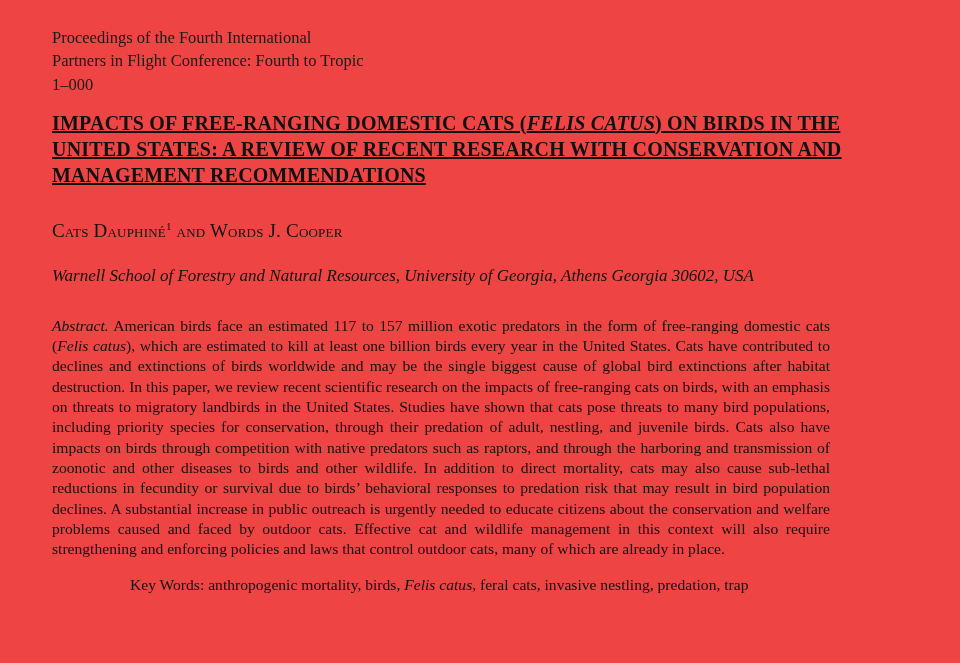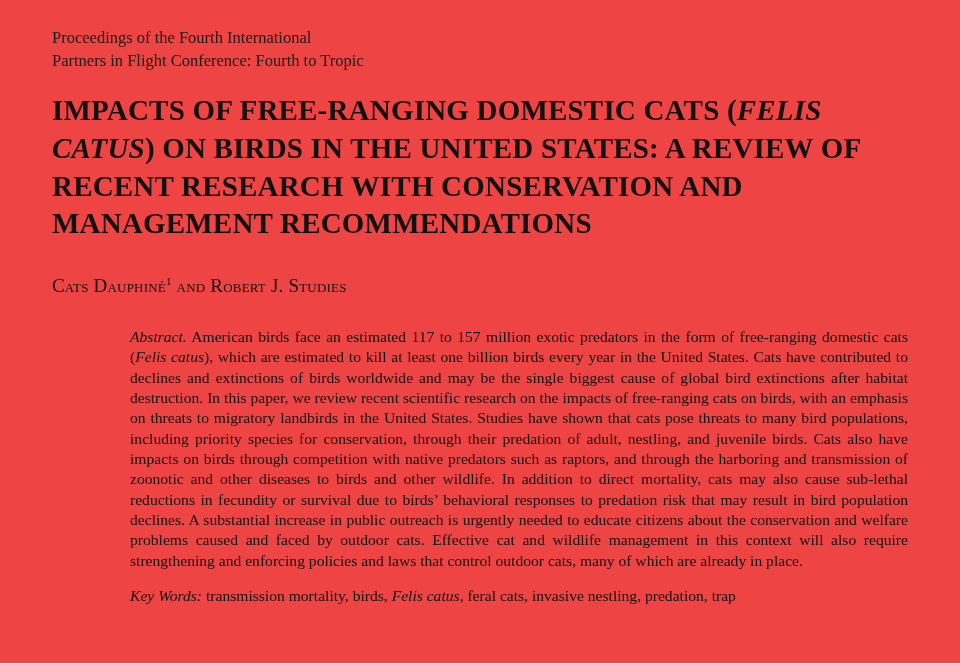--- a/index.html
+++ b/index.html
@@ -35,24 +35,25 @@
     line-height: 1.42;
     color: #1a1a1a;
   }
   .proceedings div {
     white-space: nowrap;
   }
 
   
   .title {
     font-family: "Liberation Serif", serif;
-    font-size: 29px;
+    font-size: 20px;
     line-height: 1.30;
     letter-spacing: 0.2px;
     color: #111111;
+    text-decoration: underline;
   }
   .title .it {
     font-style: italic;
   }
 
   
   .authors {
     margin-top: 32px;
     font-family: "Liberation Serif", serif;
     font-size: 19px;
@@ -73,21 +74,20 @@
     margin-top: 24px;
     font-family: "Liberation Serif", serif;
     font-style: italic;
     font-size: 17px;
     color: #111111;
   }
 
   
   .abstract {
     margin-top: 30px;
-    margin-left: 78px;
     width: 778px;
     font-family: "Liberation Serif", serif;
     font-size: 15.6px;
     line-height: 1.305;
     text-align: justify;
     color: #111111;
     hyphens: auto;
   }
   .abstract .lead {
     font-style: italic;
@@ -100,40 +100,41 @@
     margin-top: 15px;
     margin-left: 78px;
     width: 778px;
     font-family: "Liberation Serif", serif;
     font-size: 15.6px;
     line-height: 1.305;
     text-align: justify;
     color: #111111;
   }
   .keywords .lead {
-    font-style: italic;
   }
   .keywords .it {
     font-style: italic;
   }
 </style>
 </head>
 <body>
 
 <div class="page">
   <div class="content">
 
     <div class="proceedings">
       <div>Proceedings of the Fourth International</div>
       <div>Partners in Flight Conference: Fourth to Tropic</div>
+      <div>1–000</div>
     </div>
 
     <h1 class="title"><span>IMPACTS OF FREE-RANGING DOMESTIC CATS (</span><span class="it">FELIS CATUS</span><span>) ON BIRDS IN THE UNITED STATES: A REVIEW OF RECENT RESEARCH WITH CONSERVATION AND MANAGEMENT RECOMMENDATIONS</span></h1>
 
-    <div class="authors"><span class="sc">Cats Dauphiné</span><sup>1</sup><span class="sc"> and </span><span class="sc">Robert J. Studies</span></div>
+    <div class="authors"><span class="sc">Cats Dauphiné</span><sup>1</sup><span class="sc"> and </span><span class="sc">Words J. Cooper</span></div>
 
+    <div class="affiliation">Warnell School of Forestry and Natural Resources, University of Georgia, Athens Georgia 30602, USA</div>
 
     <div class="abstract"><span class="lead">Abstract.</span><span> American birds face an estimated 117 to 157 million exotic predators in the form of free-ranging domestic cats (</span><span class="it">Felis catus</span><span>), which are estimated to kill at least one billion birds every year in the United States. Cats have contributed to declines and extinctions of birds worldwide and may be the single biggest cause of global bird extinctions after habitat destruction. In this paper, we review recent scientific research on the impacts of free-ranging cats on birds, with an emphasis on threats to migratory landbirds in the United States. Studies have shown that cats pose threats to many bird populations, including priority species for conservation, through their predation of adult, nestling, and juvenile birds. Cats also have impacts on birds through competition with native predators such as raptors, and through the harboring and transmission of zoonotic and other diseases to birds and other wildlife. In addition to direct mortality, cats may also cause sub-lethal reductions in fecundity or survival due to birds’ behavioral responses to predation risk that may result in bird population declines. A substantial increase in public outreach is urgently needed to educate citizens about the conservation and welfare problems caused and faced by outdoor cats. Effective cat and wildlife management in this context will also require strengthening and enforcing policies and laws that control outdoor cats, many of which are already in place.</span></div>
 
-    <div class="keywords"><span class="lead">Key Words:</span><span> transmission mortality, birds, </span><span class="it">Felis catus</span><span>, feral cats, invasive nestling, predation, trap</span></div>
+    <div class="keywords"><span class="lead">Key Words:</span><span> anthropogenic mortality, birds, </span><span class="it">Felis catus</span><span>, feral cats, invasive nestling, predation, trap</span></div>
 
   </div>
 </div>
 
 </body></html>

